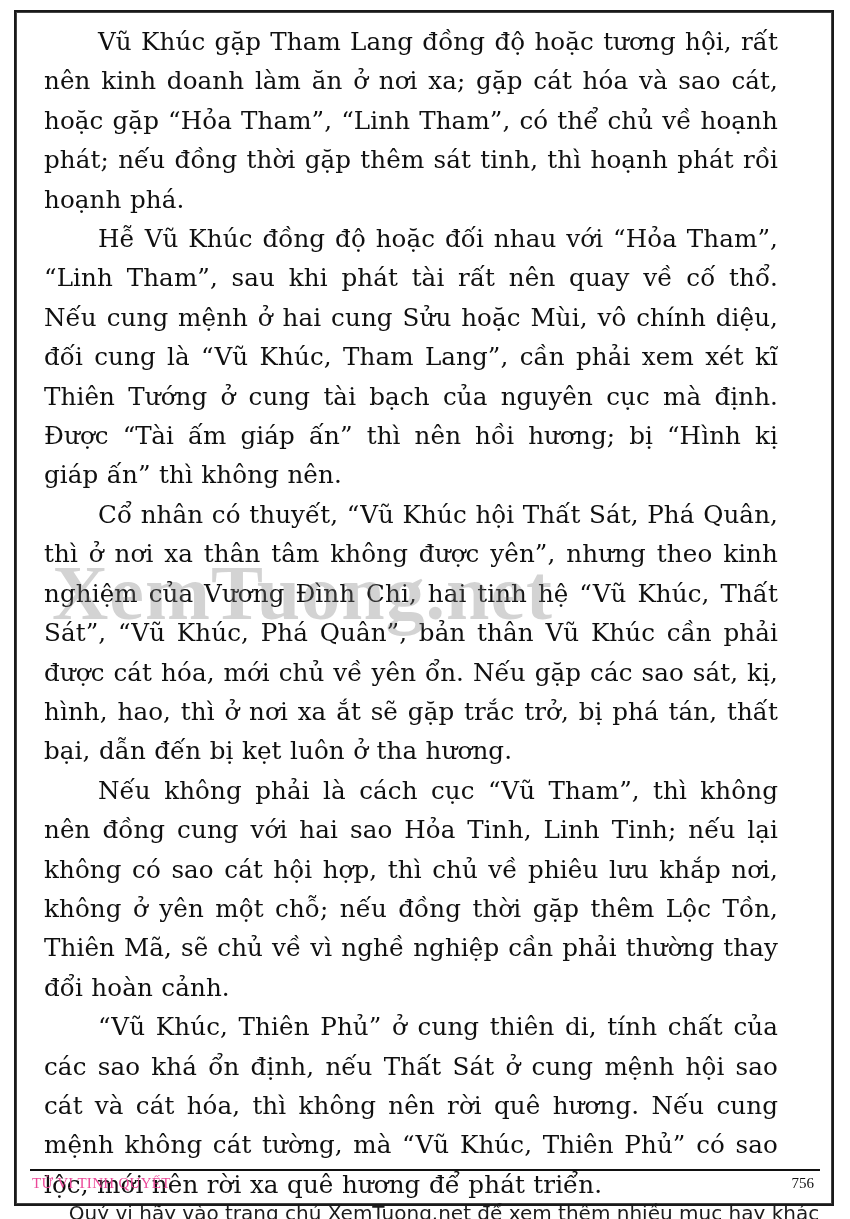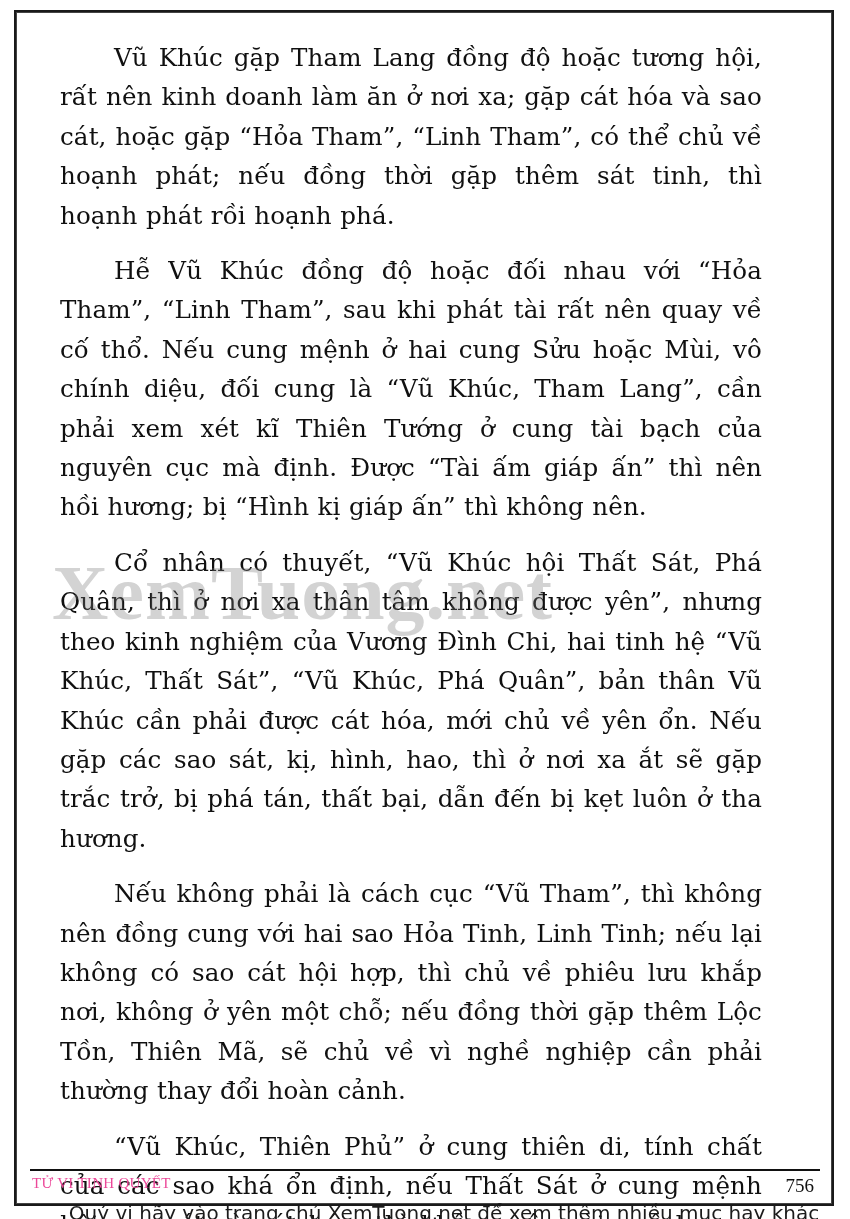--- a/index.html
+++ b/index.html
@@ -41,21 +41,21 @@
     position: absolute;
     left: 40px;
     top: 22px;
     width: 742px;
     height: 1120px;
     box-sizing: border-box;
     padding: 0 4px;
   }
 
   .para {
-    margin: 16px;
+    margin: 0;
     text-indent: 54px;
     font-size: 24.6px;
     line-height: 39.4px;
     color: #101010;
     text-align: justify;
     word-spacing: 0.5px;
     letter-spacing: 0.1px;
     font-family: "DejaVu Serif", "Liberation Serif", serif;
   }
 
@@ -97,21 +97,21 @@
     top: 6px;
     font-size: 15px;
     font-family: "Liberation Serif", serif;
     color: #ec4899;
     letter-spacing: 0.3px;
   }
   .footer-right {
     position: absolute;
     right: 20px;
     top: 6px;
-    font-size: 19px;
+    font-size: 15px;
     font-family: "Liberation Serif", serif;
     color: #111;
   }
   .footer-promo {
     position: absolute;
     left: 50px;
     top: 12px;
     width: 760px;
     text-align: center;
     font-family: "DejaVu Sans", "Liberation Sans", sans-serif;

